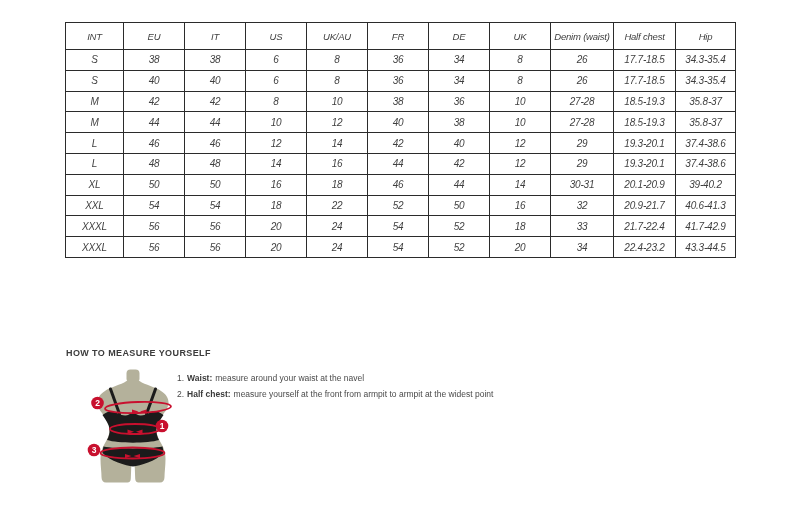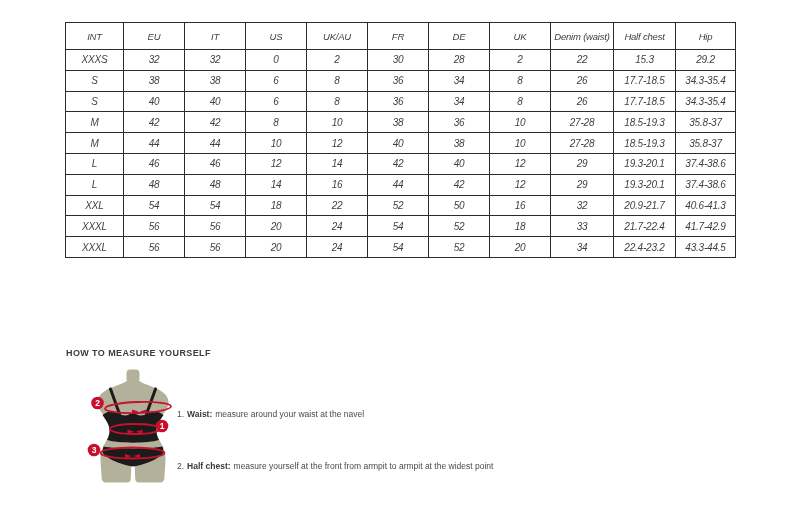--- a/index.html
+++ b/index.html
@@ -60,21 +60,21 @@
     height: 118px;
   }
   .instructions {
     position: absolute;
     left: 177px;
     top: 370px;
     width: 360px;
     font-size: 8.5px;
     color: #4a4a4a;
   }
-  .instr-line { line-height: 16.4px; white-space: nowrap; margin-top: 36px; }
+  .instr-line { line-height: 16.4px; white-space: nowrap; }
   .instr-num { margin-right: 3px; }
   .instr-label { font-weight: 700; color: #3a3a3a; margin-right: 3px; }
 </style>
 </head>
 <body>
 
 <div class="table-wrap">
   <table class="size-table">
     <colgroup>
       <col class="c0">
@@ -99,33 +99,20 @@
           <th>FR</th>
           <th>DE</th>
           <th>UK</th>
           <th>Denim (waist)</th>
           <th>Half chest</th>
           <th>Hip</th>
         </tr>
     </thead>
     <tbody id="sizes-body">
         <tr>
-          <td>XXXS</td>
-          <td>32</td>
-          <td>32</td>
-          <td>0</td>
-          <td>2</td>
-          <td>30</td>
-          <td>28</td>
-          <td>2</td>
-          <td>22</td>
-          <td>15.3</td>
-          <td>29.2</td>
-        </tr>
-        <tr>
           <td>S</td>
           <td>38</td>
           <td>38</td>
           <td>6</td>
           <td>8</td>
           <td>36</td>
           <td>34</td>
           <td>8</td>
           <td>26</td>
           <td>17.7-18.5</td>
@@ -188,20 +175,33 @@
           <td>48</td>
           <td>48</td>
           <td>14</td>
           <td>16</td>
           <td>44</td>
           <td>42</td>
           <td>12</td>
           <td>29</td>
           <td>19.3-20.1</td>
           <td>37.4-38.6</td>
+        </tr>
+        <tr>
+          <td>XL</td>
+          <td>50</td>
+          <td>50</td>
+          <td>16</td>
+          <td>18</td>
+          <td>46</td>
+          <td>44</td>
+          <td>14</td>
+          <td>30-31</td>
+          <td>20.1-20.9</td>
+          <td>39-40.2</td>
         </tr>
         <tr>
           <td>XXL</td>
           <td>54</td>
           <td>54</td>
           <td>18</td>
           <td>22</td>
           <td>52</td>
           <td>50</td>
           <td>16</td>

